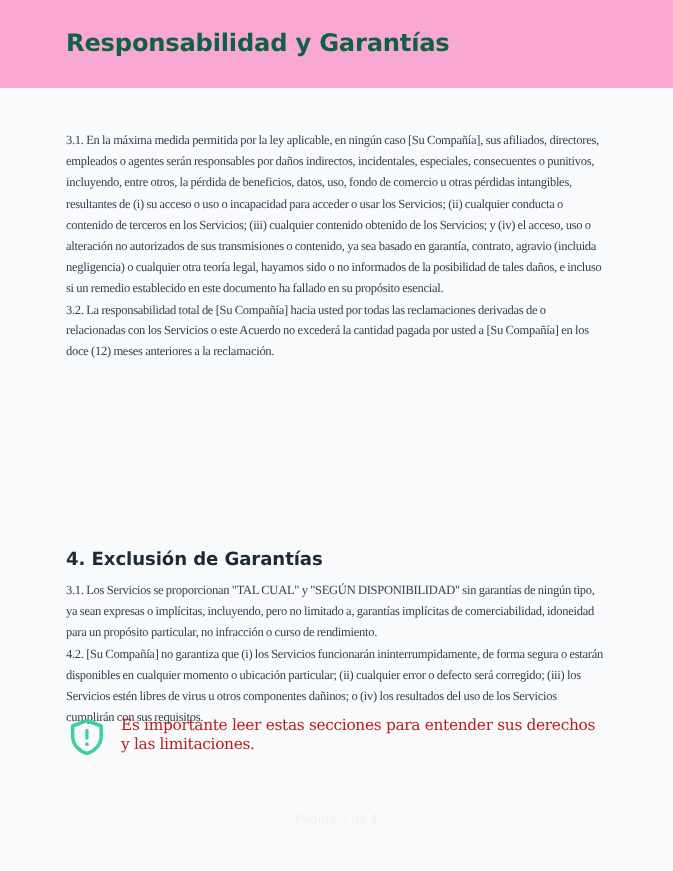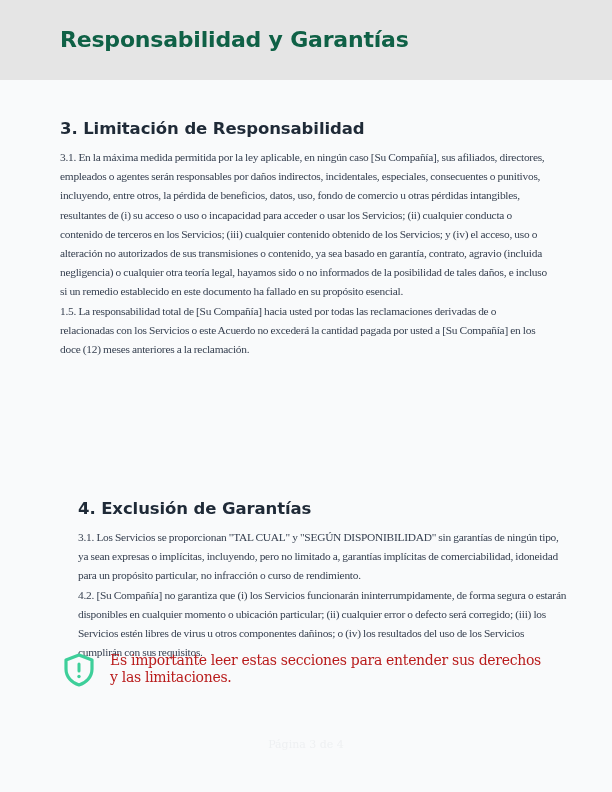--- a/index.html
+++ b/index.html
@@ -12,21 +12,21 @@
     background: #f9fafb;
     position: relative;
     overflow: hidden;
     font-family: "DejaVu Serif", serif;
   }
   .header {
     position: absolute;
     left: 0; top: 0;
     width: 612px;
     height: 80px;
-    background: #e5e5e5;
+    background: #f9a8d4;
   }
   .doc-title {
     position: absolute;
     left: 60px;
     top: 27px;
     margin: 0;
     font-family: "DejaVu Sans", sans-serif;
     font-weight: bold;
     font-size: 22px;
     letter-spacing: -0.2px;
@@ -50,21 +50,21 @@
   .section p {
     margin: 0;
     font-family: Liberation Serif, serif;
     font-size: 11.4px;
     line-height: 19.2px;
     color: #374151;
     letter-spacing: -0.25px;
     word-spacing: -0.3px;
   }
   #sec3 { top: 119px; }
-  #sec4 { top: 499px; margin-left: 18px; }
+  #sec4 { top: 499px; }
 
   .callout {
     position: absolute;
     left: 62px;
     top: 652px;
     width: 490px;
     height: 40px;
   }
   .callout .shield {
     position: absolute;
@@ -96,23 +96,22 @@
   }
 </style>
 </head>
 <body>
 
 <div class="header">
   <h1 class="doc-title">Responsabilidad y Garantías</h1>
 </div>
 
 <div class="section" id="sec3">
-  <h2>3. Limitación de Responsabilidad</h2>
   <p>3.1. En la máxima medida permitida por la ley aplicable, en ningún caso [Su Compañía], sus afiliados, directores, empleados o agentes serán responsables por daños indirectos, incidentales, especiales, consecuentes o punitivos, incluyendo, entre otros, la pérdida de beneficios, datos, uso, fondo de comercio u otras pérdidas intangibles, resultantes de (i) su acceso o uso o incapacidad para acceder o usar los Servicios; (ii) cualquier conducta o contenido de terceros en los Servicios; (iii) cualquier contenido obtenido de los Servicios; y (iv) el acceso, uso o alteración no autorizados de sus transmisiones o contenido, ya sea basado en garantía, contrato, agravio (incluida negligencia) o cualquier otra teoría legal, hayamos sido o no informados de la posibilidad de tales daños, e incluso si un remedio establecido en este documento ha fallado en su propósito esencial.</p>
-  <p>1.5. La responsabilidad total de [Su Compañía] hacia usted por todas las reclamaciones derivadas de o relacionadas con los Servicios o este Acuerdo no excederá la cantidad pagada por usted a [Su Compañía] en los doce (12) meses anteriores a la reclamación.</p>
+  <p>3.2. La responsabilidad total de [Su Compañía] hacia usted por todas las reclamaciones derivadas de o relacionadas con los Servicios o este Acuerdo no excederá la cantidad pagada por usted a [Su Compañía] en los doce (12) meses anteriores a la reclamación.</p>
 </div>
 
 <div class="section" id="sec4">
   <h2>4. Exclusión de Garantías</h2>
   <p>3.1. Los Servicios se proporcionan "TAL CUAL" y "SEGÚN DISPONIBILIDAD" sin garantías de ningún tipo, ya sean expresas o implícitas, incluyendo, pero no limitado a, garantías implícitas de comerciabilidad, idoneidad para un propósito particular, no infracción o curso de rendimiento.</p>
   <p>4.2. [Su Compañía] no garantiza que (i) los Servicios funcionarán ininterrumpidamente, de forma segura o estarán disponibles en cualquier momento o ubicación particular; (ii) cualquier error o defecto será corregido; (iii) los Servicios estén libres de virus u otros componentes dañinos; o (iv) los resultados del uso de los Servicios cumplirán con sus requisitos.</p>
 </div>
 
 <div class="callout">
   <svg class="shield" viewBox="0 0 34 36" xmlns="http://www.w3.org/2000/svg">

